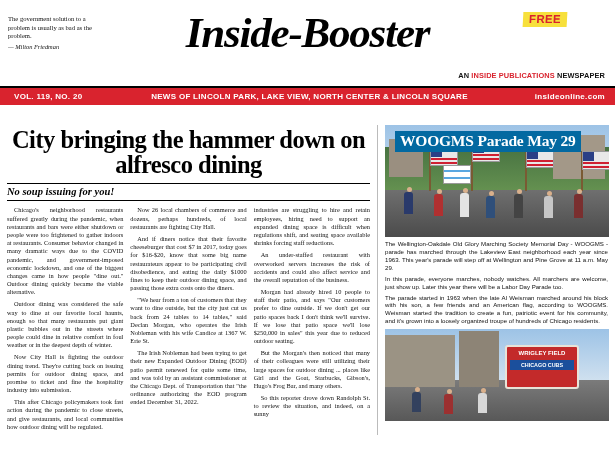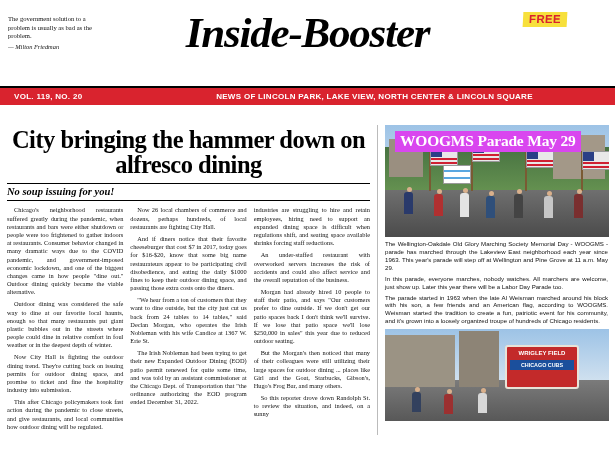--- a/index.html
+++ b/index.html
@@ -196,21 +196,21 @@
   .col p.noindent {
     text-indent: 0;
   }
 
   
   .parade-title {
     font-family: "Liberation Serif", serif;
     font-weight: bold;
     font-size: 15.5px;
     color: #ffffff;
-    background: #d946ef;
+    background: #0369a1;
     display: inline-block;
     padding: 1px 5px 2px 5px;
     position: absolute;
     left: 10px;
     top: 6px;
     letter-spacing: -0.2px;
   }
   .photo {
     position: relative;
     width: 224px;
@@ -288,25 +288,31 @@
 <div class="page">
 
 
   <div class="masthead">
     <div class="quote-box">
       <div>The government solution to a problem is usually as bad as the problem.</div>
       <div class="attrib">— Milton Friedman</div>
     </div>
     <div class="free-badge">FREE</div>
     <div class="title">Inside-Booster</div>
+    <div class="subtitle-row">
+      <span>AN</span>
+      <span class="red">INSIDE PUBLICATIONS</span>
+      <span>NEWSPAPER</span>
+    </div>
   </div>
 
   <div class="navband">
     <div class="vol">VOL. 119, NO. 20</div>
     <div class="center">NEWS OF LINCOLN PARK, LAKE VIEW, NORTH CENTER &amp; LINCOLN SQUARE</div>
+    <div class="site">insideonline.com</div>
   </div>
 
   <div class="content">
 
     <div class="left-col">
       <div class="headline">City bringing the hammer down on alfresco dining</div>
       <div class="kicker">No soup issuing for you!</div>
       <div class="cols3">
         <div class="col">
           <p>Chicago's neighborhood restaurants suffered greatly during the pandemic, when restaurants and bars were either shutdown or people were too frightened to gather indoors at restaurants. Consumer behavior changed in many dramatic ways due to the COVID pandemic, and government-imposed economic lockdown, and one of the biggest changes came in how people "dine out." Outdoor dining quickly became the viable alternative.</p>

